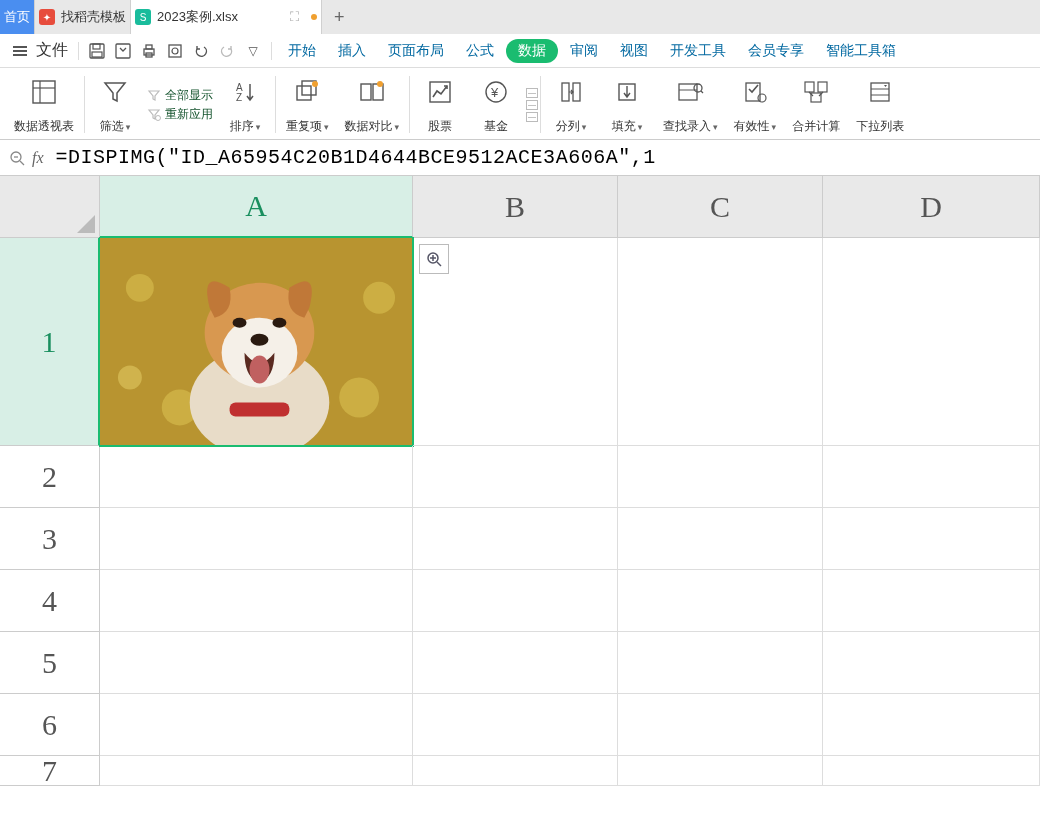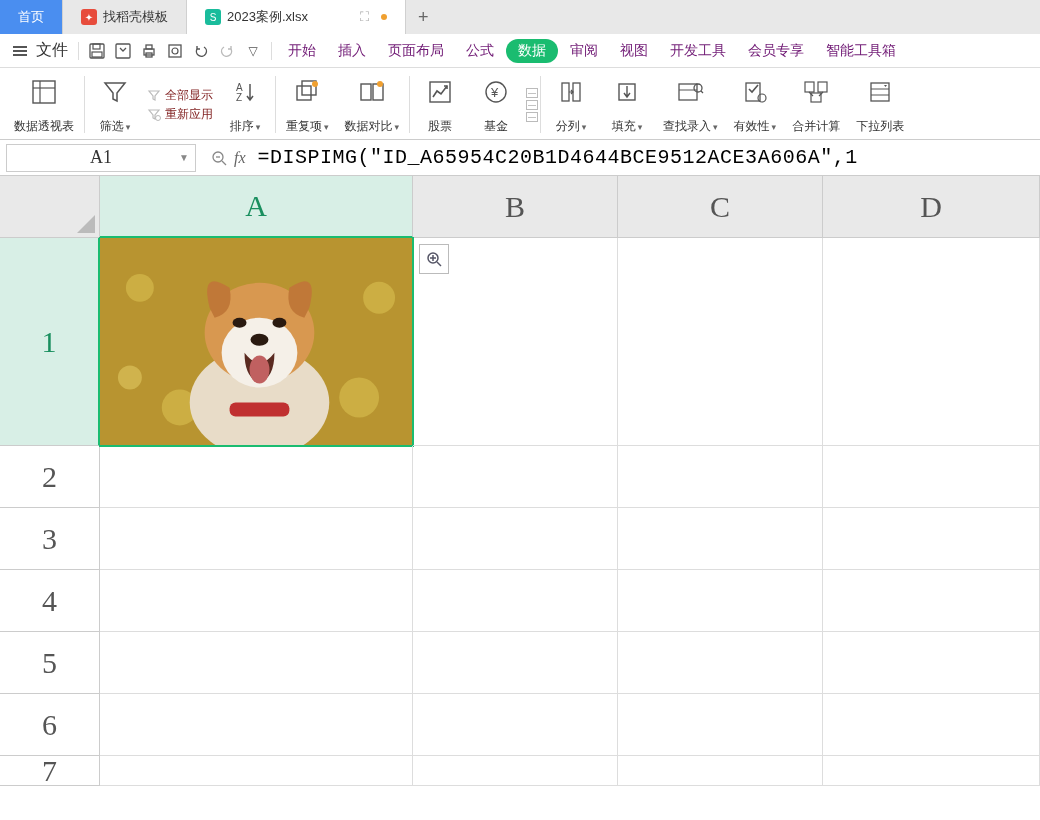--- a/index.html
+++ b/index.html
@@ -1,49 +1,49 @@
 <!DOCTYPE html>
 <html><head>
 <meta charset="utf-8">
 <style>
 * { box-sizing: border-box; margin: 0; padding: 0; }
 body { font-family: "Microsoft YaHei", sans-serif; font-size: 13px; color: #333; background: #fff; width: 1040px; height: 820px; overflow: hidden; }
 
 
 .tab-bar { display: flex; height: 34px; background: #e8e8e8; align-items: stretch; }
-.tab { display: flex; align-items: center; padding: 0 18px; gap: 6px; font-size: 13px; border-right: 1px solid #d0d0d0; cursor: pointer; }
+.tab { display: flex; align-items: center; padding: 0 4px; gap: 6px; font-size: 13px; border-right: 1px solid #d0d0d0; cursor: pointer; }
 .tab.home { background: #4a8ef0; color: #fff; }
 .tab.active { background: #fff; }
 .tab .dot { width: 6px; height: 6px; border-radius: 50%; background: #f0a030; margin-left: 6px; }
 .tab .icon-box { width: 16px; height: 16px; border-radius: 3px; display: flex; align-items: center; justify-content: center; font-size: 10px; color: #fff; }
 .tab .icon-red { background: #e74c3c; }
 .tab .icon-green { background: #1abc9c; }
 .tab-add { display: flex; align-items: center; padding: 0 12px; font-size: 18px; color: #666; cursor: pointer; }
 .tab-spacer { flex: 1; }
 
 
 .menu-bar { display: flex; height: 34px; align-items: center; padding: 0 8px; gap: 2px; border-bottom: 1px solid #ddd; }
 .menu-bar .mb-icon { width: 24px; height: 24px; display: flex; align-items: center; justify-content: center; color: #555; cursor: pointer; font-size: 15px; }
 .menu-bar .mb-sep { width: 1px; height: 18px; background: #ddd; margin: 0 4px; }
-.menu-bar .mb-item { padding: 4px 10px; font-size: 14px; color: #701a75; cursor: pointer; }
+.menu-bar .mb-item { padding: 4px 10px; font-size: 14px; color: #0369a1; cursor: pointer; }
 .menu-bar .mb-item.active { background: #1abc70; color: #fff; border-radius: 12px; padding: 3px 12px; }
 .menu-bar .file-label { font-size: 16px; padding: 0 4px 0 2px; }
 .hamburger { display:inline-block; width:14px; }
 .hamburger span{ display:block; height:2px; background:#555; margin:2px 0; }
 
 
 .ribbon { display: flex; height: 72px; border-bottom: 1px solid #ccc; padding: 4px 6px 2px; gap: 0; }
 .rgroup { display: flex; flex-direction: column; align-items: center; justify-content: space-between; padding: 2px 8px 2px; position: relative; }
 .rgroup.big { min-width: 56px; }
 .rgroup .ri { height: 36px; display: flex; align-items: center; justify-content: center; color: #444; }
 .rgroup .rl { font-size: 12px; color: #333; display: flex; align-items: center; gap: 2px; white-space: nowrap; }
 .rgroup .rl .caret { font-size: 9px; color: #666; }
 .rsep { width: 1px; background: #ddd; margin: 4px 2px; }
 .rstack { display: flex; flex-direction: column; gap: 2px; justify-content: center; padding: 0 4px; }
-.rstack .srow { display: flex; align-items: center; gap: 4px; font-size: 12px; color: #7f1d1d; white-space: nowrap; }
+.rstack .srow { display: flex; align-items: center; gap: 4px; font-size: 12px; color: #14532d; white-space: nowrap; }
 .rstack .srow svg, .rstack .srow .ic { width: 14px; height: 14px; }
 .mini-col { display:flex; flex-direction:column; gap:2px; justify-content:center; padding-left:2px;}
 .mini-col .mini { width:12px; height:10px; border:1px solid #bbb; font-size:8px; display:flex; align-items:center; justify-content:center; color:#888; cursor:pointer;}
 
 
 .formula-bar { display: flex; height: 36px; align-items: center; border-bottom: 1px solid #ccc; }
 .name-box { width: 190px; height: 28px; margin: 0 6px; border: 1px solid #ccc; display: flex; align-items: center; padding: 0 8px; font-size: 18px; font-family: "Times New Roman", serif; justify-content: center; position: relative; }
 .name-box .dd { position: absolute; right: 6px; color: #888; font-size: 10px; }
 .fx-area { display: flex; align-items: center; gap: 6px; padding: 0 8px; color: #666; }
 .fx-area .fx { font-style: italic; font-family: serif; font-size: 16px; }
@@ -328,24 +328,20 @@
           <path d="M17 6 L20 6 L18.5 8 Z" fill="#555"></path>
         </svg>
       </div>
     <div class="rl">
         <span>下拉列表</span>
       </div>
   </div>
 </div>
 
 <div class="formula-bar">
-  <div class="name-box">
-    <span>A1</span>
-    <span class="dd">▼</span>
-  </div>
   <div class="fx-area">
     <span>
         <svg width="18" height="18" viewBox="0 0 18 18">
           <circle cx="8" cy="8" r="5" fill="none" stroke="#888" stroke-width="1.3"></circle>
           <line x1="6" y1="8" x2="10" y2="8" stroke="#888" stroke-width="1.3"></line>
           <line x1="12" y1="12" x2="16" y2="16" stroke="#888" stroke-width="1.3"></line>
         </svg>
       </span>
     <span class="fx">fx</span>
   </div>

